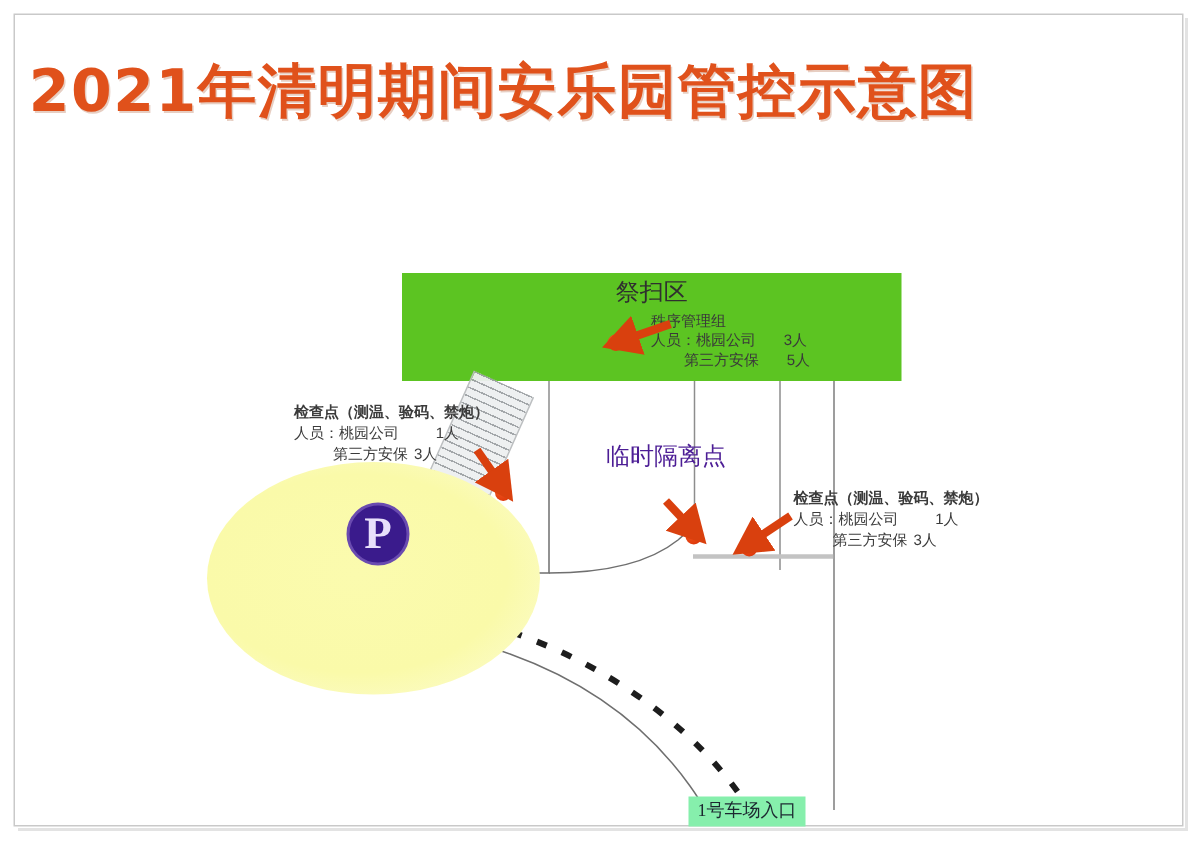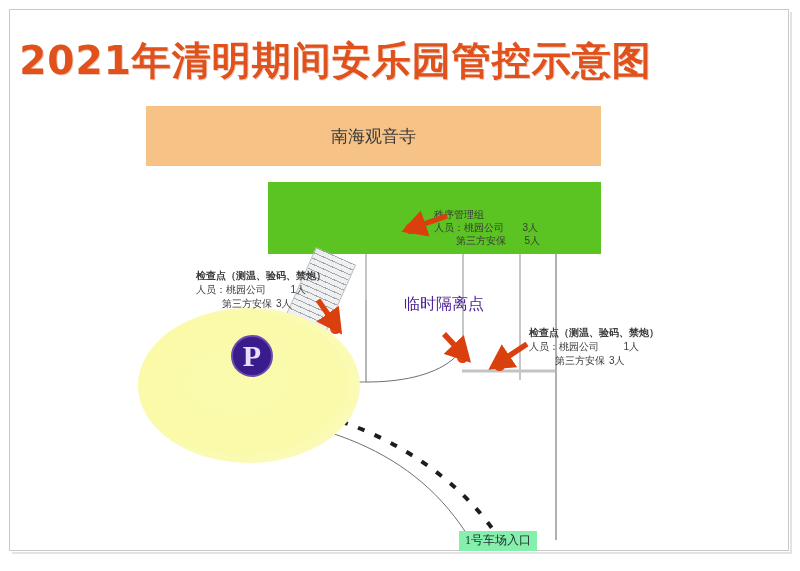--- a/index.html
+++ b/index.html
@@ -232,25 +232,23 @@
 
     <path d="M 345 385 C 300 392 252 391 212 384 C 190 380 170 376 152 372" fill="none" stroke="#7a7a7a" stroke-width="1"></path>
 
     <path d="M 170 409 C 230 412 290 418 340 436 C 390 454 430 482 460 524 C 465 531 468 536 470 540" fill="none" stroke="#6f6f6f" stroke-width="1"></path>
 
     <path d="M 200 395 C 265 399 330 412 385 440 C 440 468 478 505 500 540" fill="none" stroke="#1d1d1d" stroke-width="4" stroke-linecap="butt" stroke-dasharray="7 11"></path>
 
     <line x1="556" y1="254" x2="556" y2="540" stroke="#9a9a9a" stroke-width="1"></line>
   </svg>
 
-  <div class="temple">
-    <span class="temple-label">南海观音寺</span>
-  </div>
 
   <div class="sweeparea">
+    <div class="sweeparea-title">祭扫区</div>
     <div class="sweep-info">
       <div class="r1"><span>秩序管理组</span></div>
       <div class="r2"><span>人员：桃园公司</span><span class="num">3人</span></div>
       <div class="r3"><span>第三方安保</span><span class="num">5人</span></div>
     </div>
   </div>
 
   <div class="stairs"></div>
 
   <div class="parking-lot"></div>

